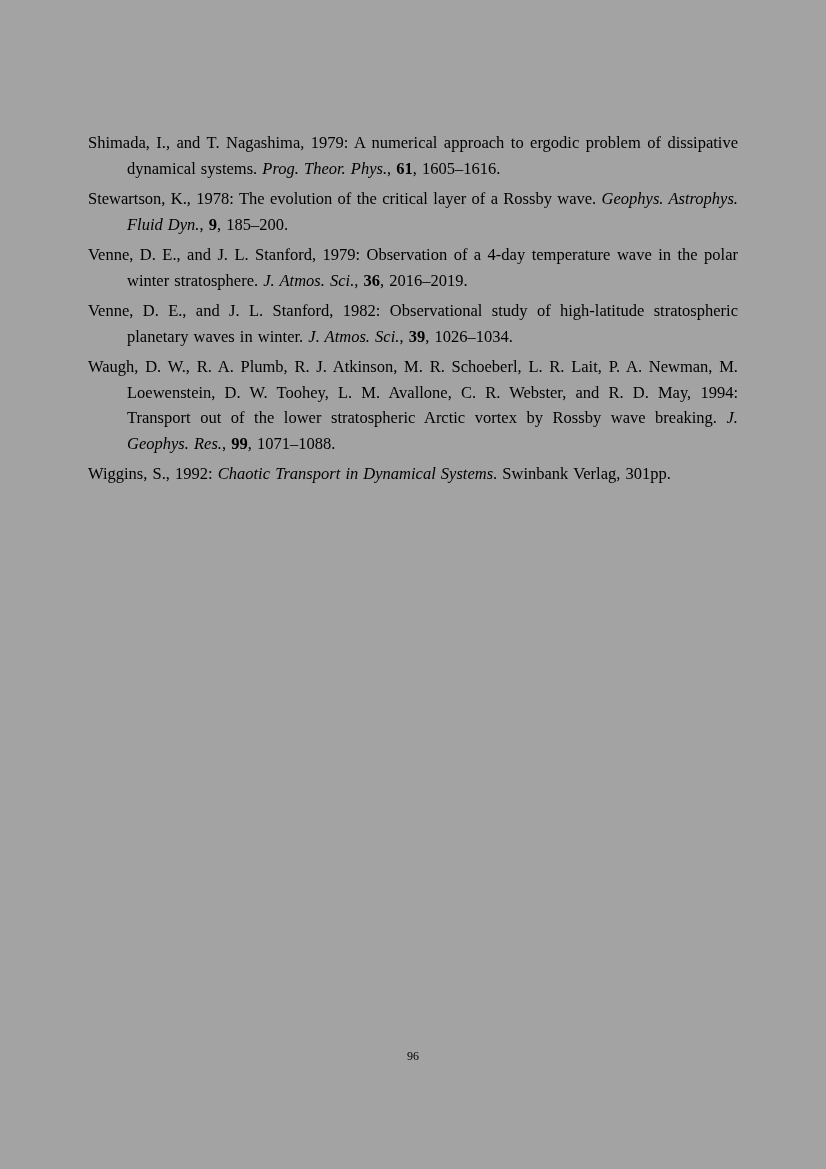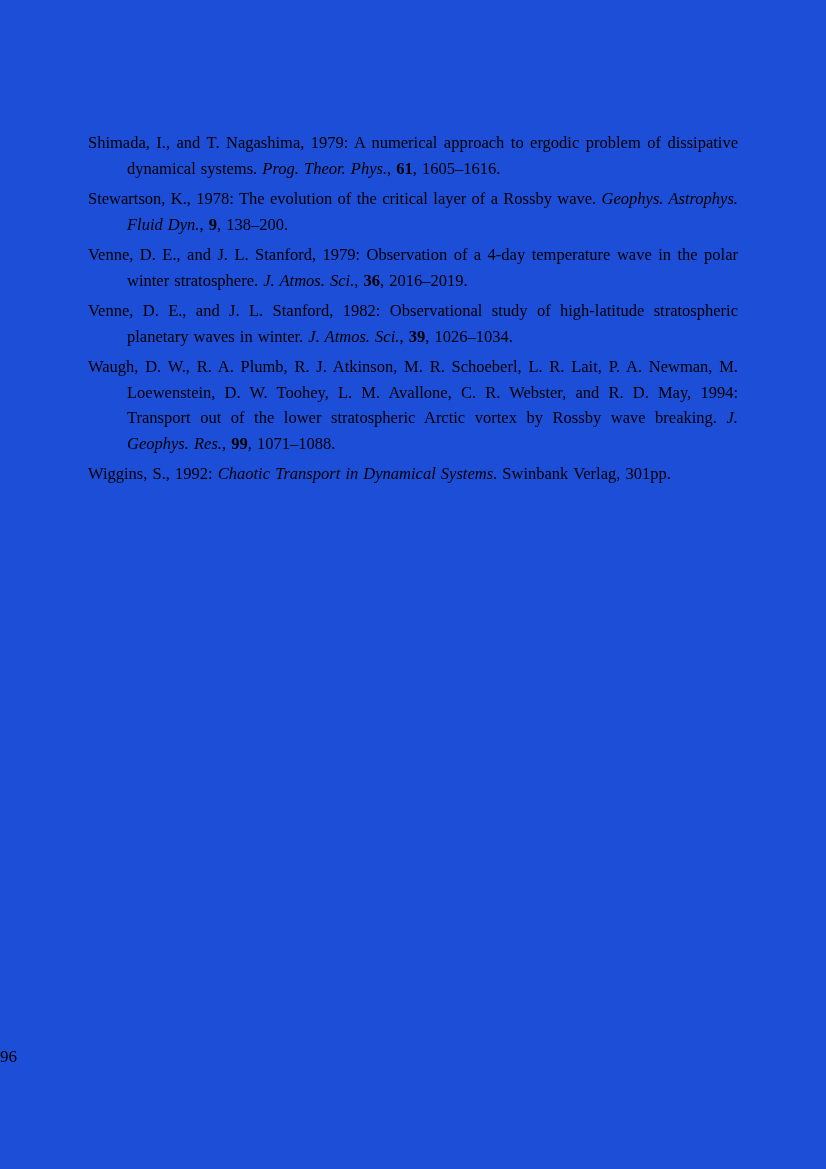--- a/index.html
+++ b/index.html
@@ -11,21 +11,21 @@
     height: 1169px;
     background: #ffffff;
     color: #000000;
     font-family: "Liberation Serif", serif;
     position: relative;
     overflow: hidden;
   }
   .page {
     position: absolute;
     inset: 0;
-    background: #1d4ed8;
+    background: #a3a3a3;
   }
   .references {
     position: absolute;
     left: 88px;
     top: 130px;
     width: 650px;
   }
   .ref {
     margin: 0 0 5px 0;
     padding-left: 39px;
@@ -36,31 +36,31 @@
     word-spacing: 1px;
   }
   .seg-n { font-style: normal; font-weight: normal; }
   .seg-i { font-style: italic; font-weight: normal; }
   .seg-b { font-style: normal; font-weight: bold; }
   .page-number {
     position: absolute;
     top: 1044px;
     left: 0;
     width: 100%;
-    text-align: left;
-    font-size: 17px;
+    text-align: center;
+    font-size: 12px;
     line-height: 25px;
   }
 </style>
 </head>
 <body>
 
 <div class="page">
   <main class="references">
       <p class="ref"><span class="seg-n">Shimada, I., and T. Nagashima, 1979: A numerical approach to ergodic problem of dissipative dynamical systems. </span><span class="seg-i">Prog. Theor. Phys.</span><span class="seg-n">, </span><span class="seg-b">61</span><span class="seg-n">, 1605–1616.</span></p>
-      <p class="ref"><span class="seg-n">Stewartson, K., 1978: The evolution of the critical layer of a Rossby wave. </span><span class="seg-i">Geophys. Astrophys. Fluid Dyn.</span><span class="seg-n">, </span><span class="seg-b">9</span><span class="seg-n">, 138–200.</span></p>
+      <p class="ref"><span class="seg-n">Stewartson, K., 1978: The evolution of the critical layer of a Rossby wave. </span><span class="seg-i">Geophys. Astrophys. Fluid Dyn.</span><span class="seg-n">, </span><span class="seg-b">9</span><span class="seg-n">, 185–200.</span></p>
       <p class="ref"><span class="seg-n">Venne, D. E., and J. L. Stanford, 1979: Observation of a 4-day temperature wave in the polar winter stratosphere. </span><span class="seg-i">J. Atmos. Sci.</span><span class="seg-n">, </span><span class="seg-b">36</span><span class="seg-n">, 2016–2019.</span></p>
       <p class="ref"><span class="seg-n">Venne, D. E., and J. L. Stanford, 1982: Observational study of high-latitude stratospheric planetary waves in winter. </span><span class="seg-i">J. Atmos. Sci.</span><span class="seg-n">, </span><span class="seg-b">39</span><span class="seg-n">, 1026–1034.</span></p>
       <p class="ref"><span class="seg-n">Waugh, D. W., R. A. Plumb, R. J. Atkinson, M. R. Schoeberl, L. R. Lait, P. A. Newman, M. Loewenstein, D. W. Toohey, L. M. Avallone, C. R. Webster, and R. D. May, 1994: Transport out of the lower stratospheric Arctic vortex by Rossby wave breaking. </span><span class="seg-i">J. Geophys. Res.</span><span class="seg-n">, </span><span class="seg-b">99</span><span class="seg-n">, 1071–1088.</span></p>
       <p class="ref"><span class="seg-n">Wiggins, S., 1992: </span><span class="seg-i">Chaotic Transport in Dynamical Systems</span><span class="seg-n">. Swinbank Verlag, 301pp.</span></p>
     </main>
   <footer class="page-number">96</footer>
 </div>
 
 </body></html>

